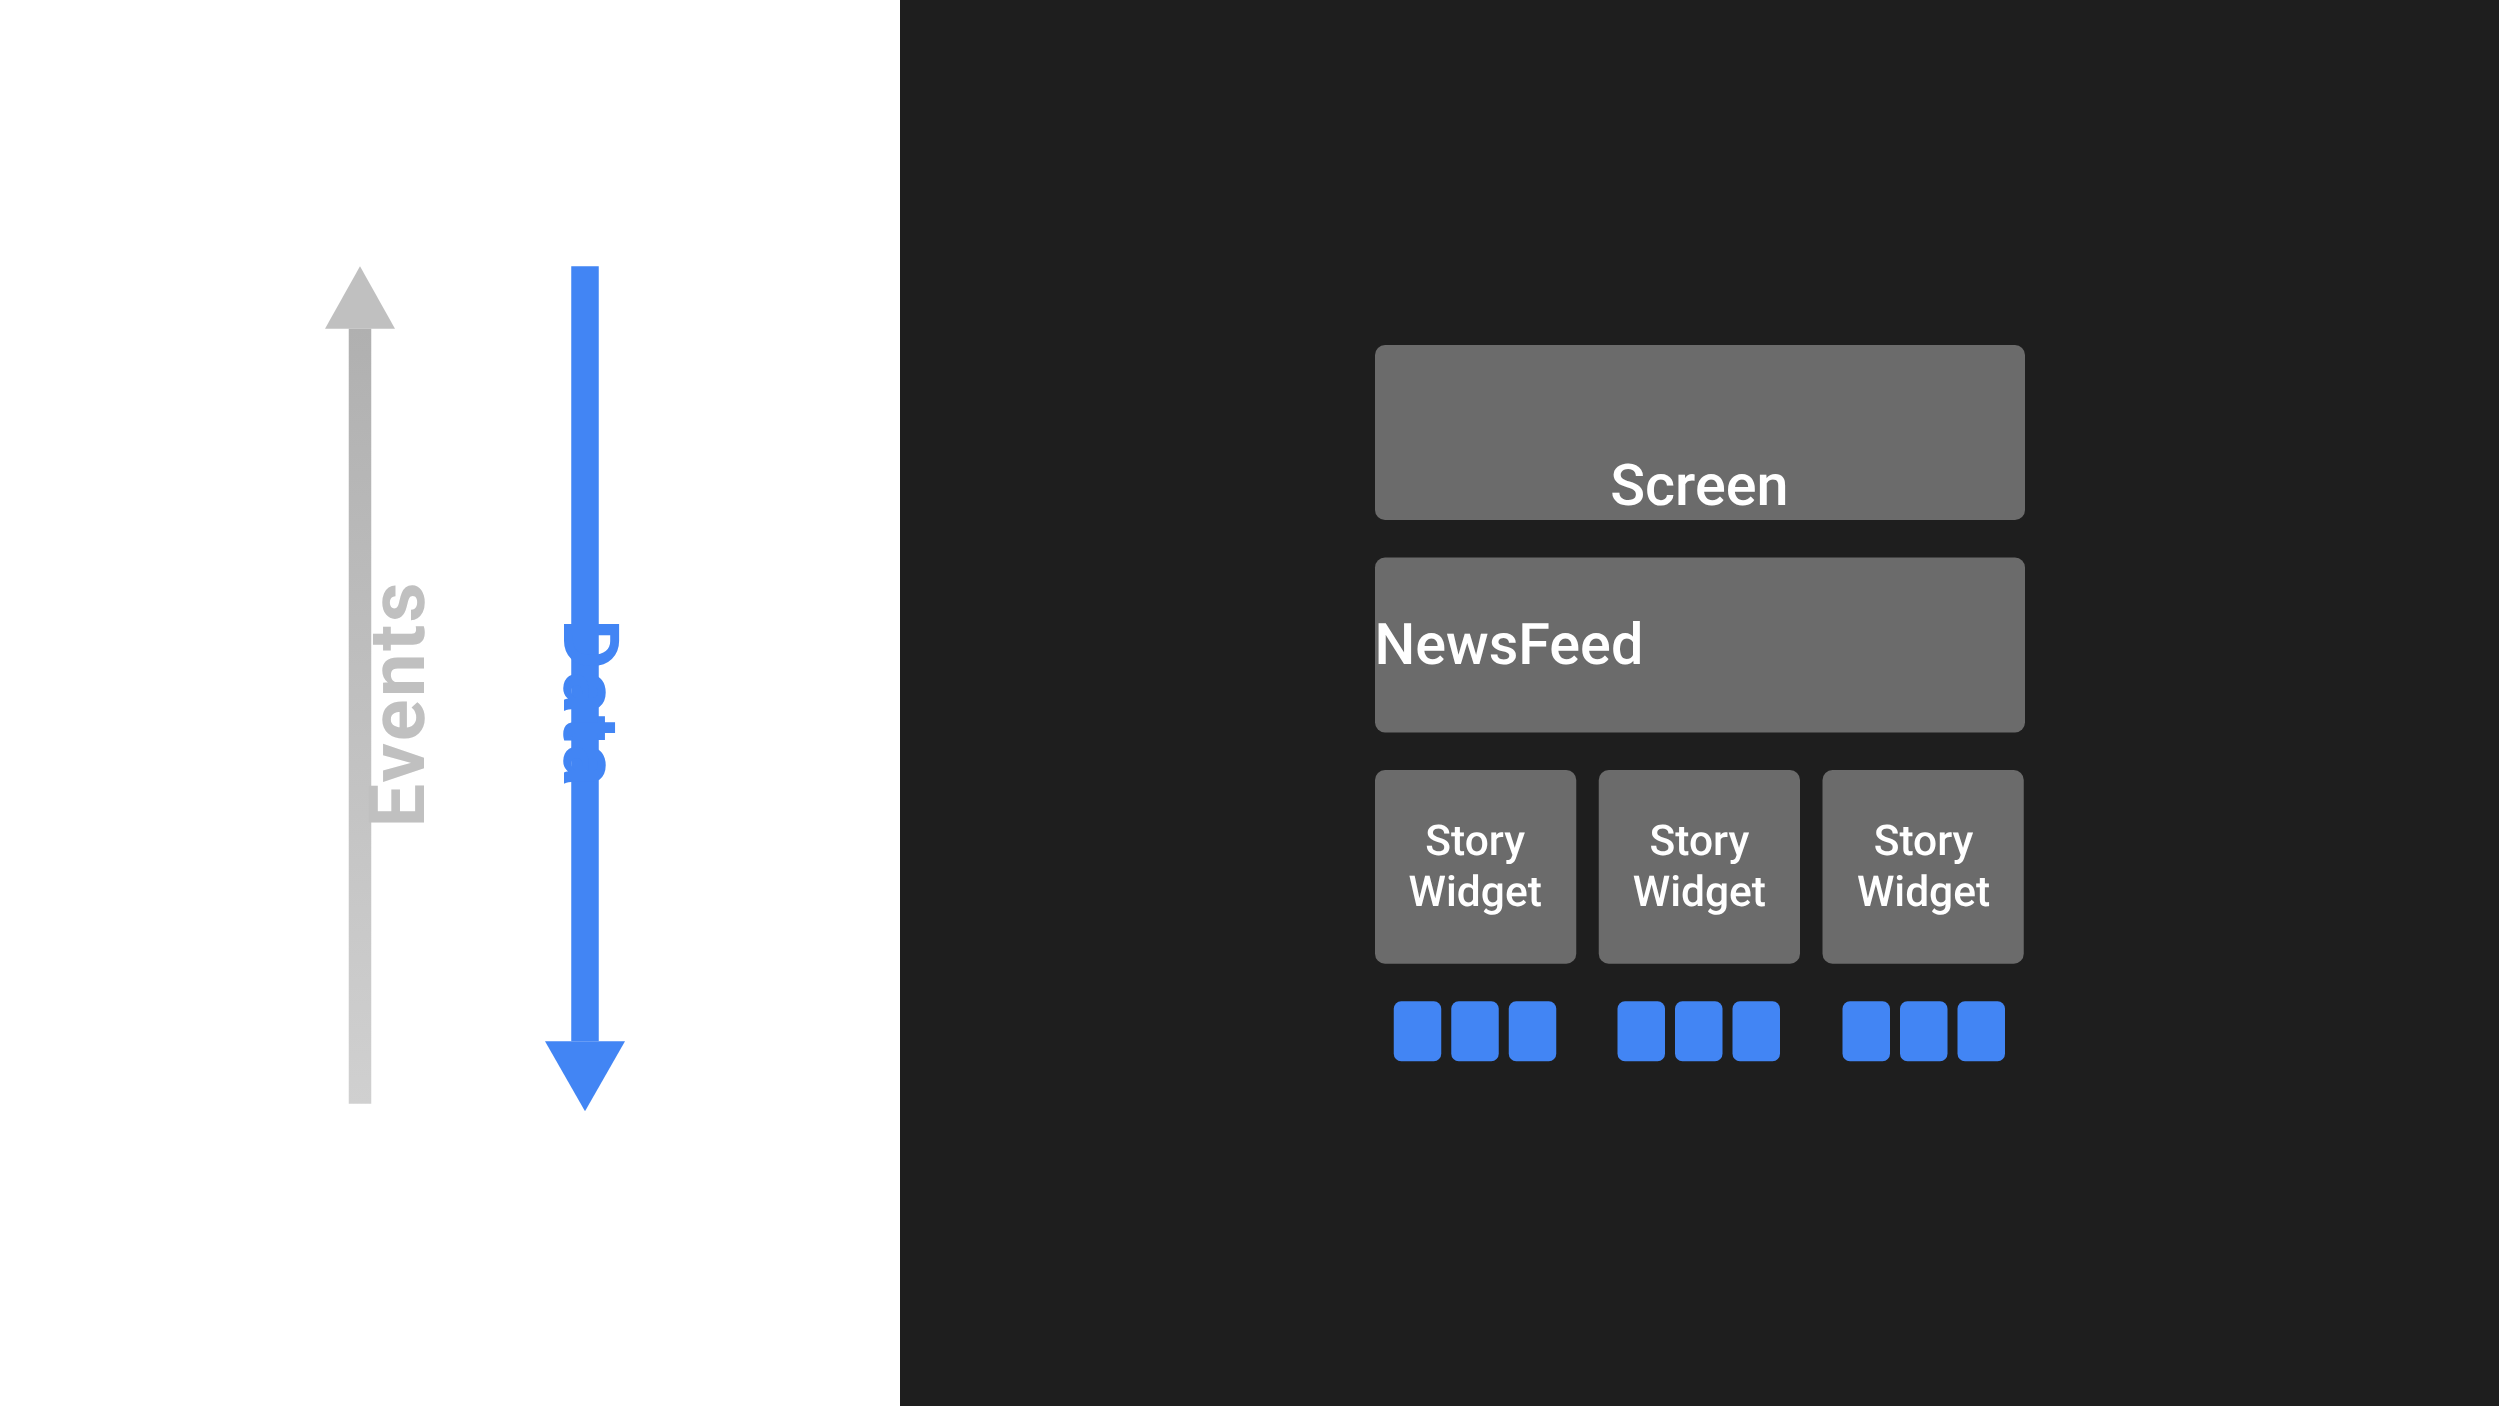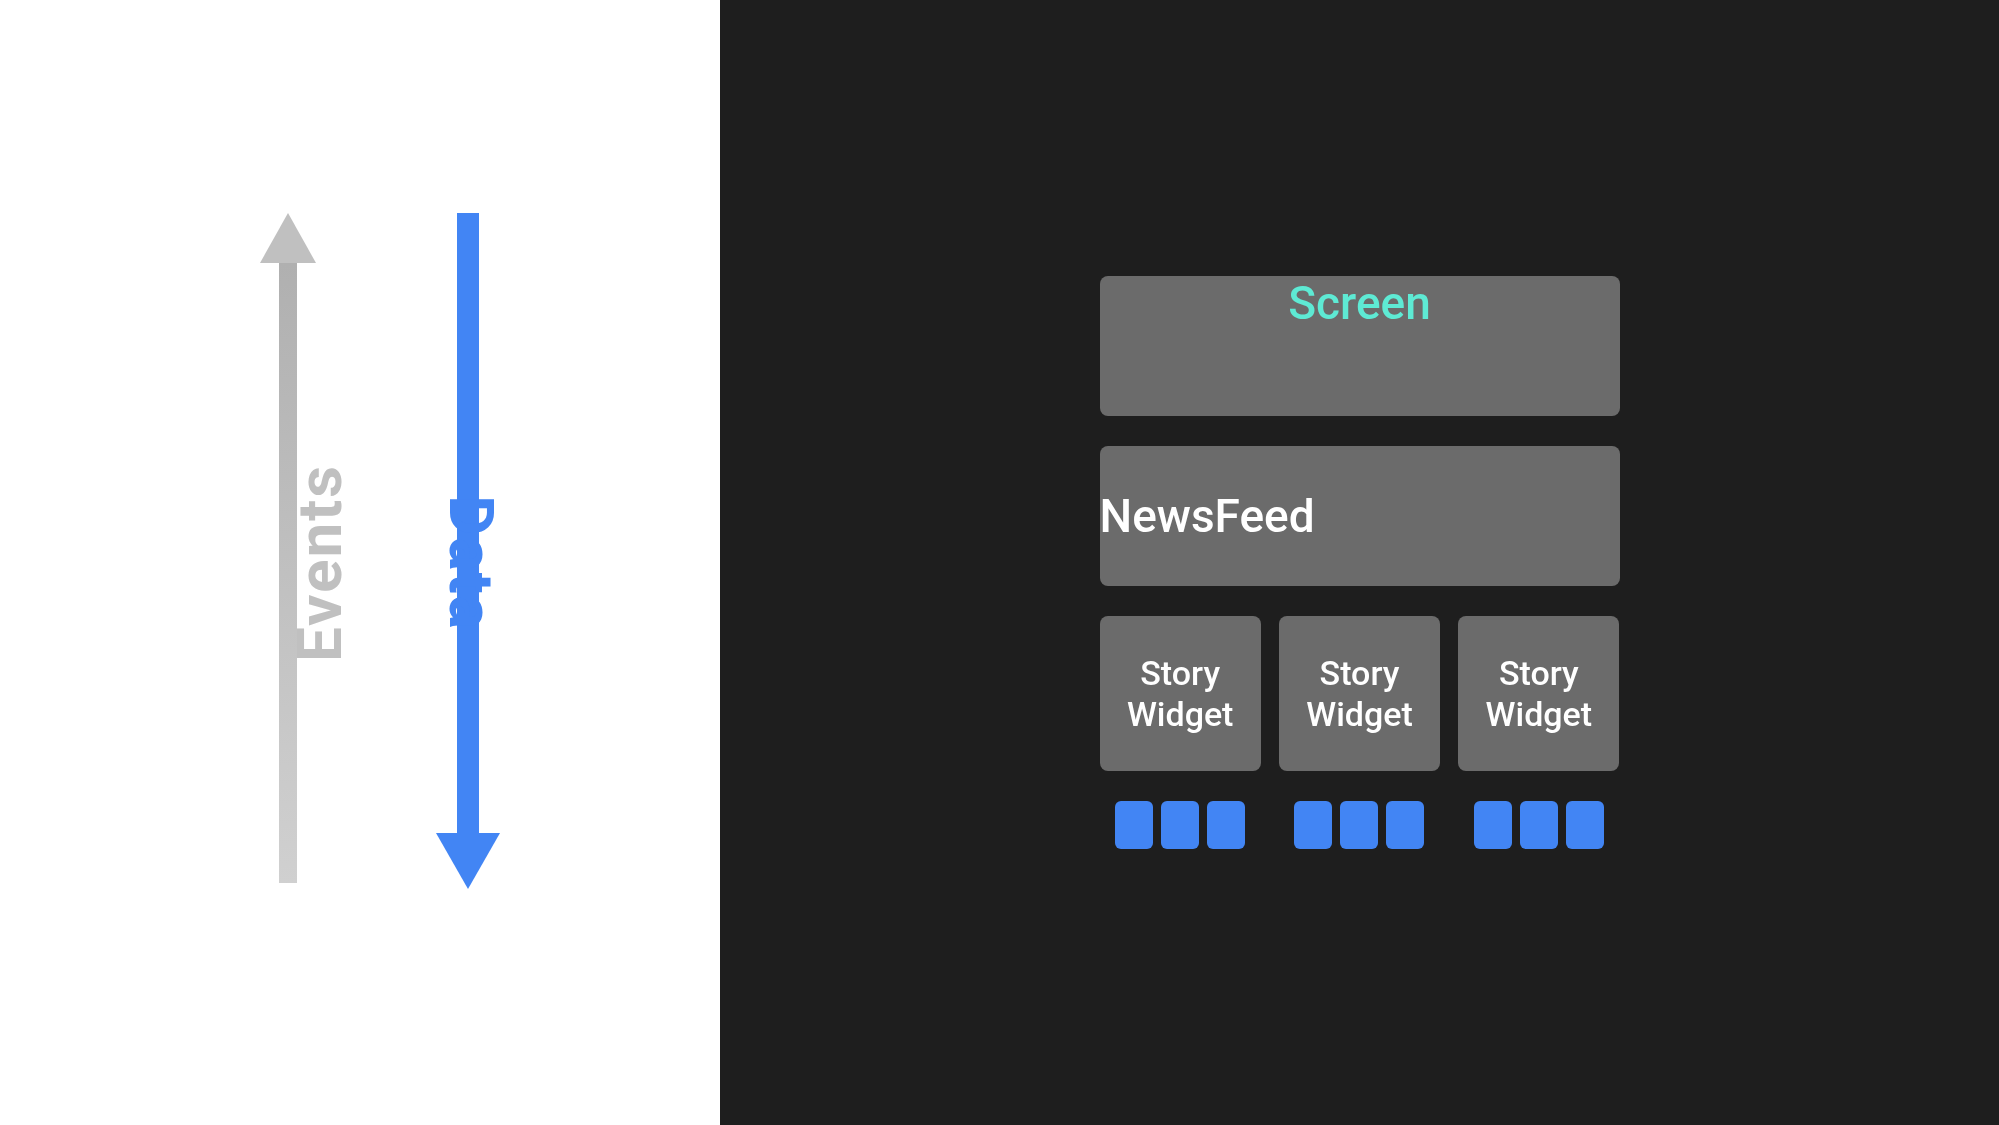--- a/index.html
+++ b/index.html
@@ -126,23 +126,23 @@
     }
 
     
     .screen-box {
       width: 100%;
       max-width: 520px;
       height: 140px;
       background: #6b6b6b;
       border-radius: 8px;
       display: flex;
-      align-items: flex-start;
-      justify-content: center;
-      color: #5eead4;
+      align-items: flex-end;
+      justify-content: center;
+      color: #ffffff;
       font-size: 46px;
       font-weight: 500;
     }
 
     .newsfeed-box {
       width: 100%;
       max-width: 520px;
       height: 140px;
       background: #6b6b6b;
       border-radius: 8px;

